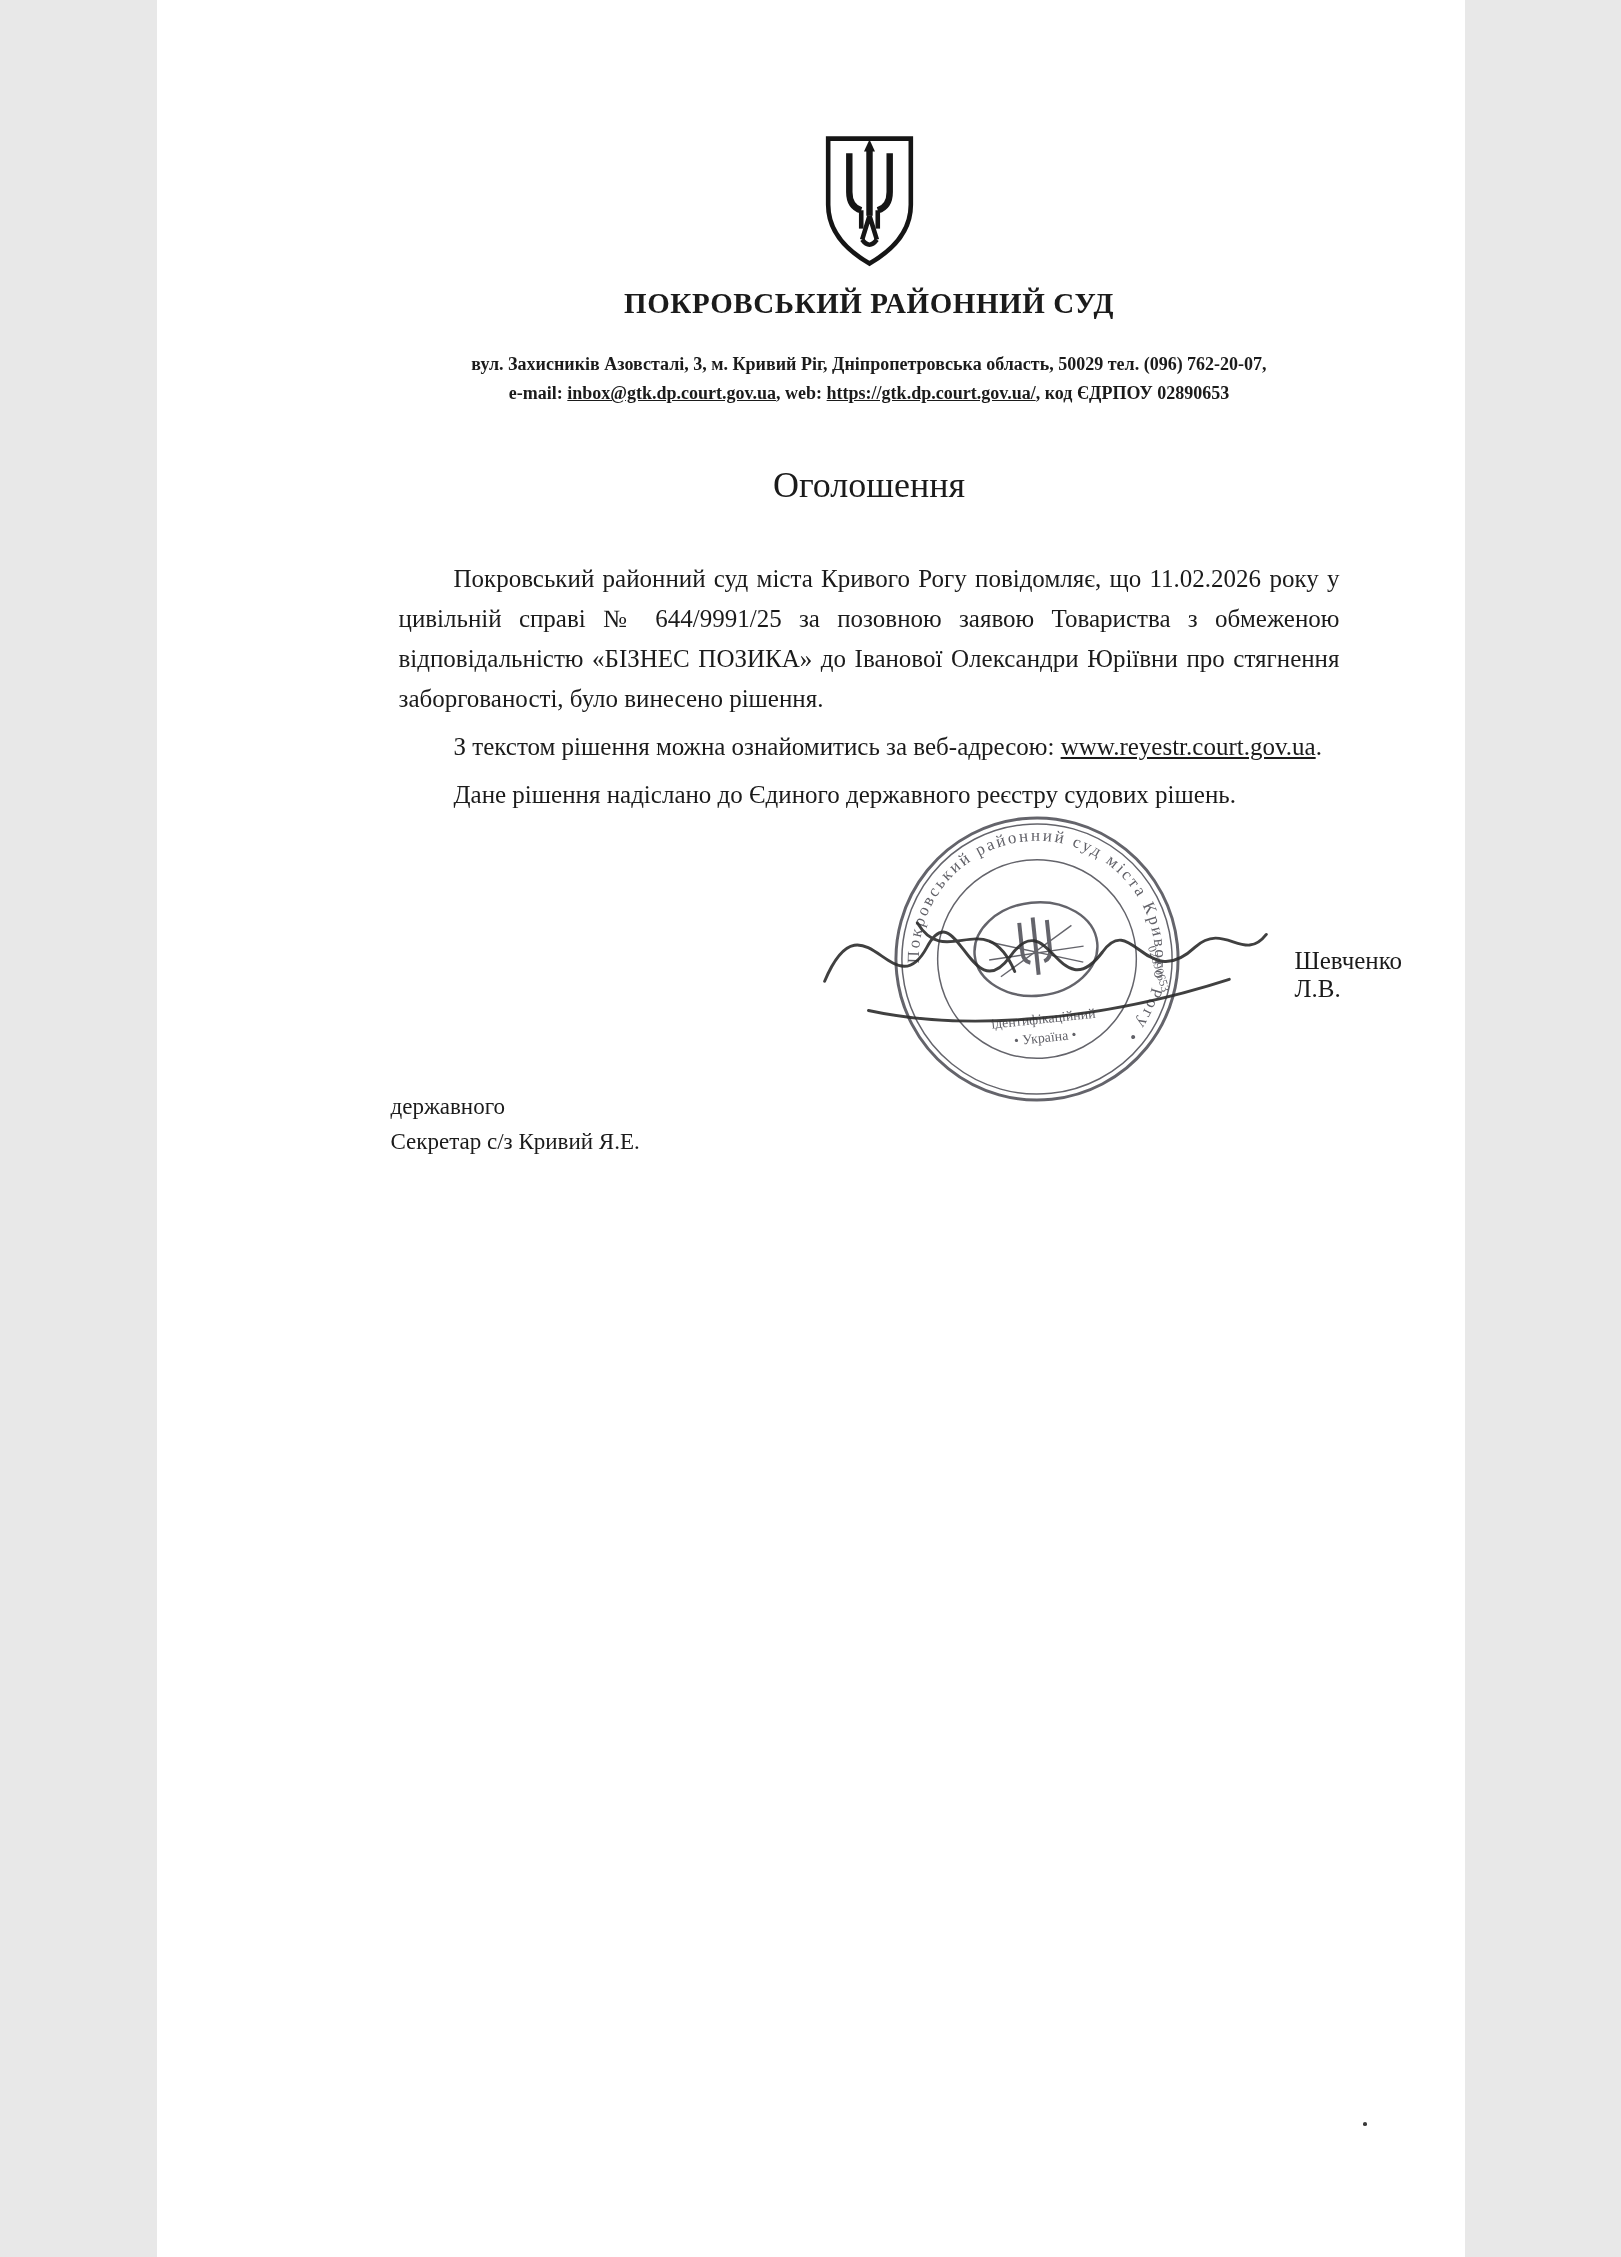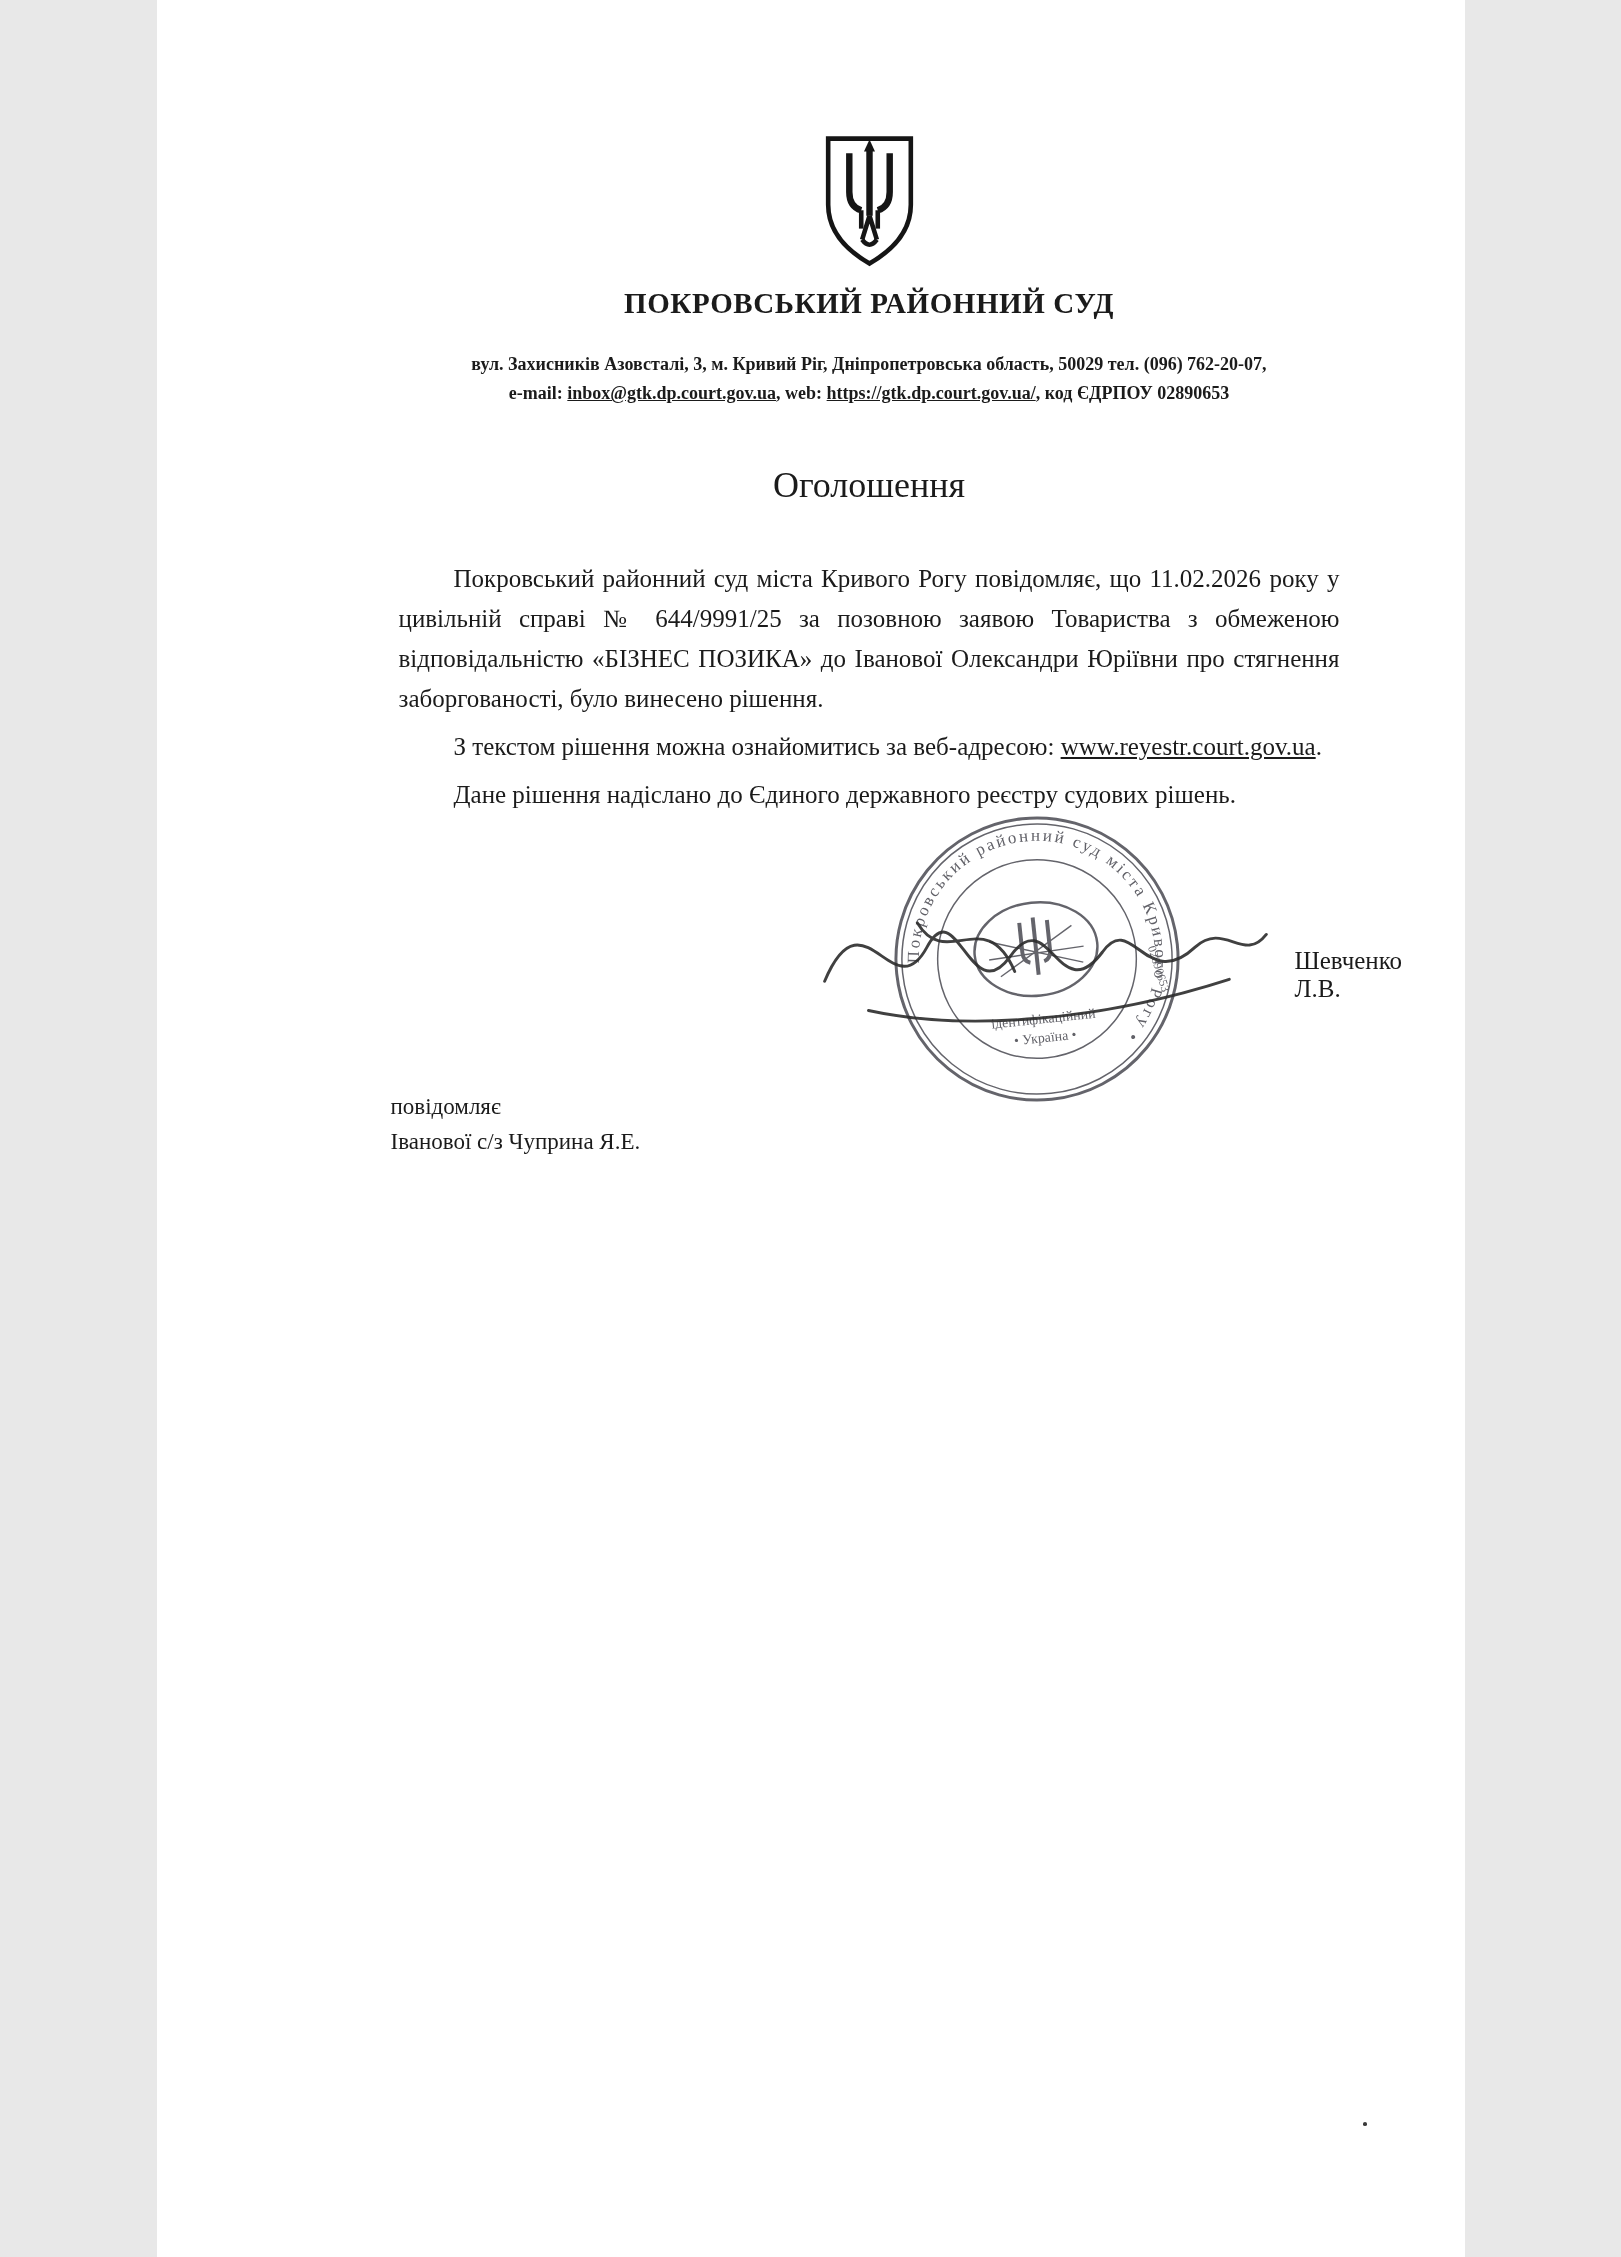--- a/index.html
+++ b/index.html
@@ -132,21 +132,21 @@
             <path d="M60 150 C 160 172, 300 160, 430 118"></path>
             <path d="M110 60 C 140 110, 180 40, 210 110"></path>
           </g>
         </svg>
       </div>
 
       <div class="judge-name">Шевченко Л.В.</div>
     </div>
 
     <div class="executor-block">
-      <p>повідомляє</p>
-      <p>Іванової с/з Чуприна Я.Е.</p>
+      <p>державного</p>
+      <p>Секретар с/з Кривий Я.Е.</p>
     </div>
 
   </div>
 
   <div class="stray-dot"></div>
 </div>
 
 
 </body></html>

